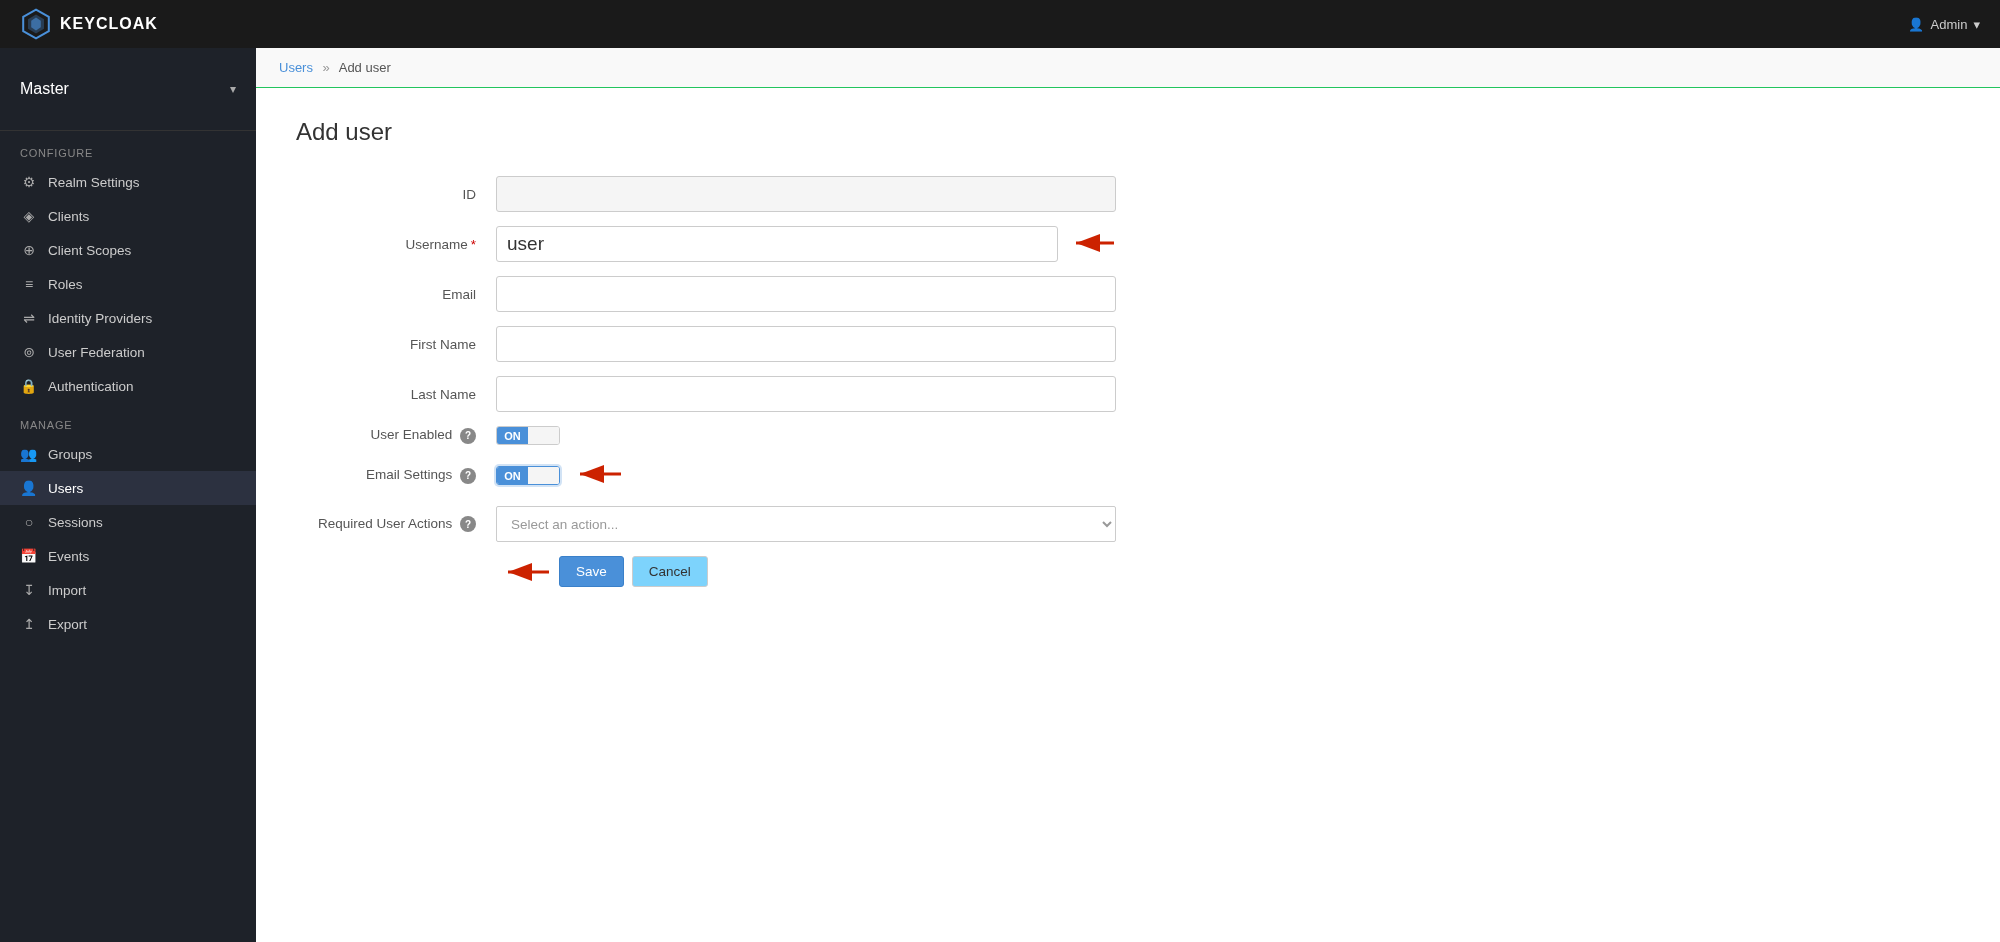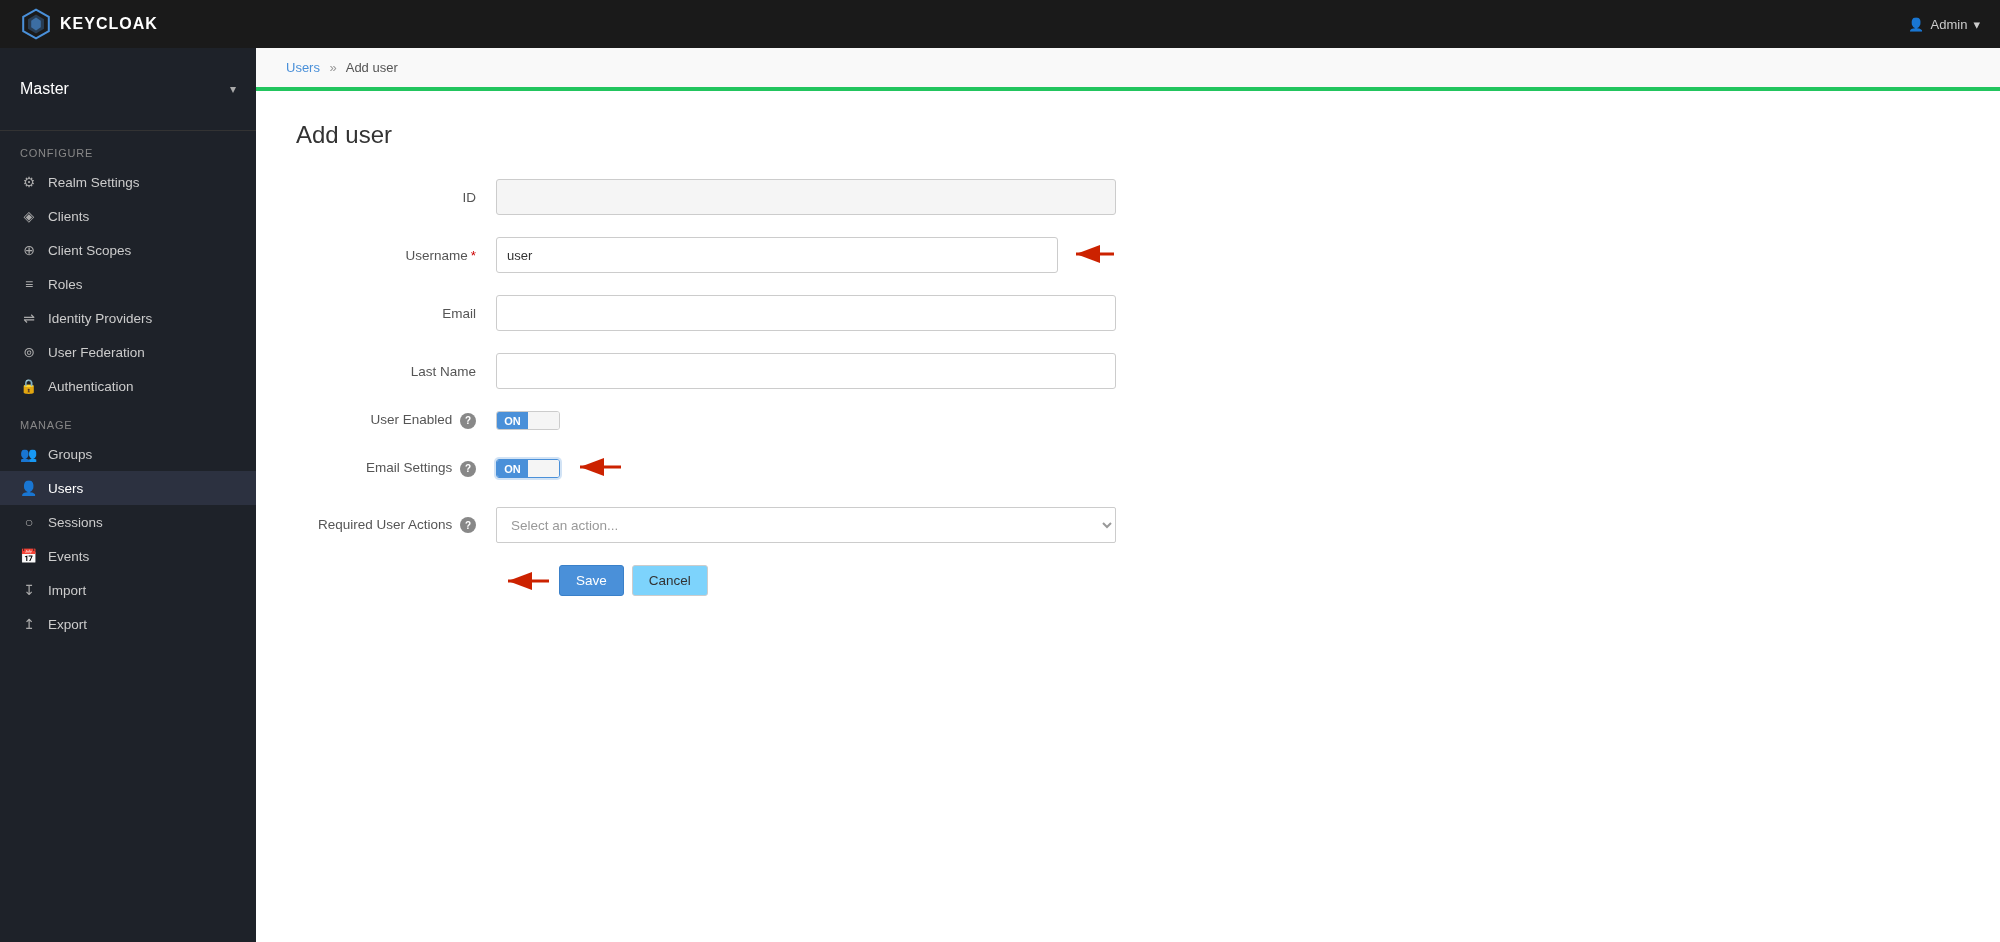--- a/index.html
+++ b/index.html
@@ -94,24 +94,24 @@
 
     
     .content {
       flex: 1;
       overflow-y: auto;
       background: #fff;
       padding: 0;
     }
 
     .breadcrumb {
-      padding: 12px 30px;
+      padding: 12px 23px;
       font-size: 13px;
       color: #555;
-      border-bottom: 4px solid #22c55e;
+      border-bottom: 1px solid #22c55e;
       background: #f9f9f9;
     }
     .breadcrumb a {
       color: #4a90d9;
       text-decoration: none;
       cursor: pointer;
     }
     .breadcrumb-sep { margin: 0 6px; color: #999; }
 
     .page-content {
@@ -125,42 +125,42 @@
       margin-bottom: 30px;
     }
 
     .form-container {
       max-width: 860px;
     }
 
     .form-row {
       display: flex;
       align-items: center;
-      margin-bottom: 22px;
+      margin-bottom: 14px;
     }
     .form-label {
       width: 200px;
       text-align: right;
       padding-right: 20px;
       color: #555;
       font-size: 13.5px;
       flex-shrink: 0;
     }
     .form-label .required {
       color: #c00;
       margin-left: 3px;
     }
     .form-control {
       flex: 1;
       max-width: 620px;
       height: 36px;
       border: 1px solid #ccc;
       border-radius: 3px;
       padding: 6px 10px;
-      font-size: 13px;
+      font-size: 19px;
       color: #333;
       background: #fff;
       outline: none;
     }
     .form-control.readonly { background: #f5f5f5; color: #999; }
     .form-control-select {
       flex: 1;
       max-width: 620px;
       height: 36px;
       border: 1px solid #ccc;
@@ -377,20 +377,24 @@
               </svg>
             </div>
           </div>
         </div>
 
         <div class="form-row">
           <label class="form-label">Email</label>
           <input type="text" class="form-control" value="" style="">
         </div>
 
+        <div class="form-row">
+          <label class="form-label">First Name</label>
+          <input type="text" class="form-control" value="" style="">
+        </div>
 
         <div class="form-row">
           <label class="form-label">Last Name</label>
           <input type="text" class="form-control" value="" style="">
         </div>
 
         <div class="form-row">
           <label class="form-label">
             <span>User Enabled</span>
             <span class="help-icon">?</span>

